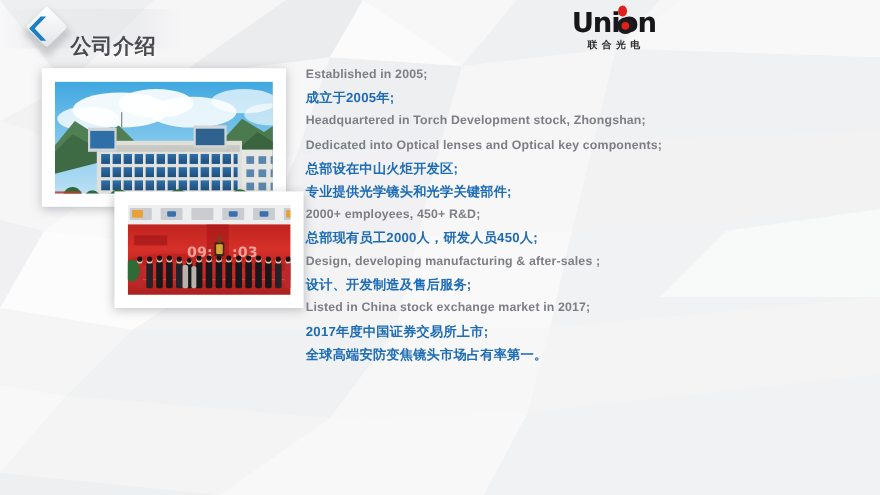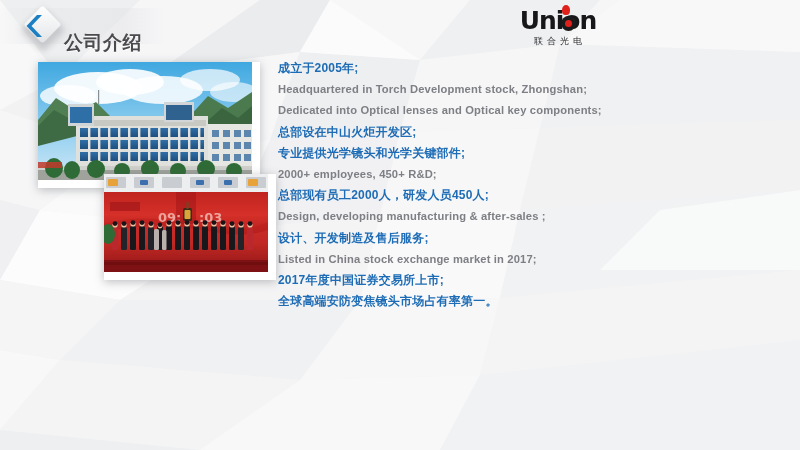--- a/index.html
+++ b/index.html
@@ -119,32 +119,32 @@
     content: "";
     position: absolute;
     left: 4px; top: 4px;
     width: 7px; height: 7px;
     border-radius: 50%;
     background: #e0211b;
   }
   #logo-cn {
     margin-top: 2px;
     font-size: 9px;
-    font-weight: normal;
+    font-weight: bold;
     color: #2b2b2f;
     letter-spacing: 4px;
     text-align: center;
     text-indent: 4px;
   }
 
   
   .photo {
     position: absolute;
     background: #ffffff;
-    padding: 0;
+    padding: 12px;
     box-shadow: 0 2px 9px rgba(90,92,98,0.38);
   }
   .photo .inner {
     position: relative;
     width: 100%;
     height: 100%;
     overflow: hidden;
   }
   #photo-building {
     left: 38px; top: 62px;
@@ -459,20 +459,21 @@
           </g>
         </g>
 
         <ellipse cx="4" cy="60" rx="7" ry="10" fill="#2e6b35"></ellipse>
         <rect x="0" y="88" width="164" height="3" fill="#64090c" opacity="0.5"></rect>
       </svg>
     </div>
   </div>
 
   <div id="textblock">
+    <div class="tline en">Established in 2005;</div>
     <div class="tline cn">成立于2005年;</div>
     <div class="tline en">Headquartered in  Torch Development stock, Zhongshan;</div>
     <div class="tline en">Dedicated into Optical lenses and Optical key components;</div>
     <div class="tline cn">总部设在中山火炬开发区;</div>
     <div class="tline cn">专业提供光学镜头和光学关键部件;</div>
     <div class="tline en">2000+ employees, 450+ R&amp;D;</div>
     <div class="tline cn">总部现有员工2000人，研发人员450人;</div>
     <div class="tline en">Design, developing  manufacturing &amp; after-sales ;</div>
     <div class="tline cn">设计、开发制造及售后服务;</div>
     <div class="tline en">Listed in China stock exchange market in 2017;</div>

